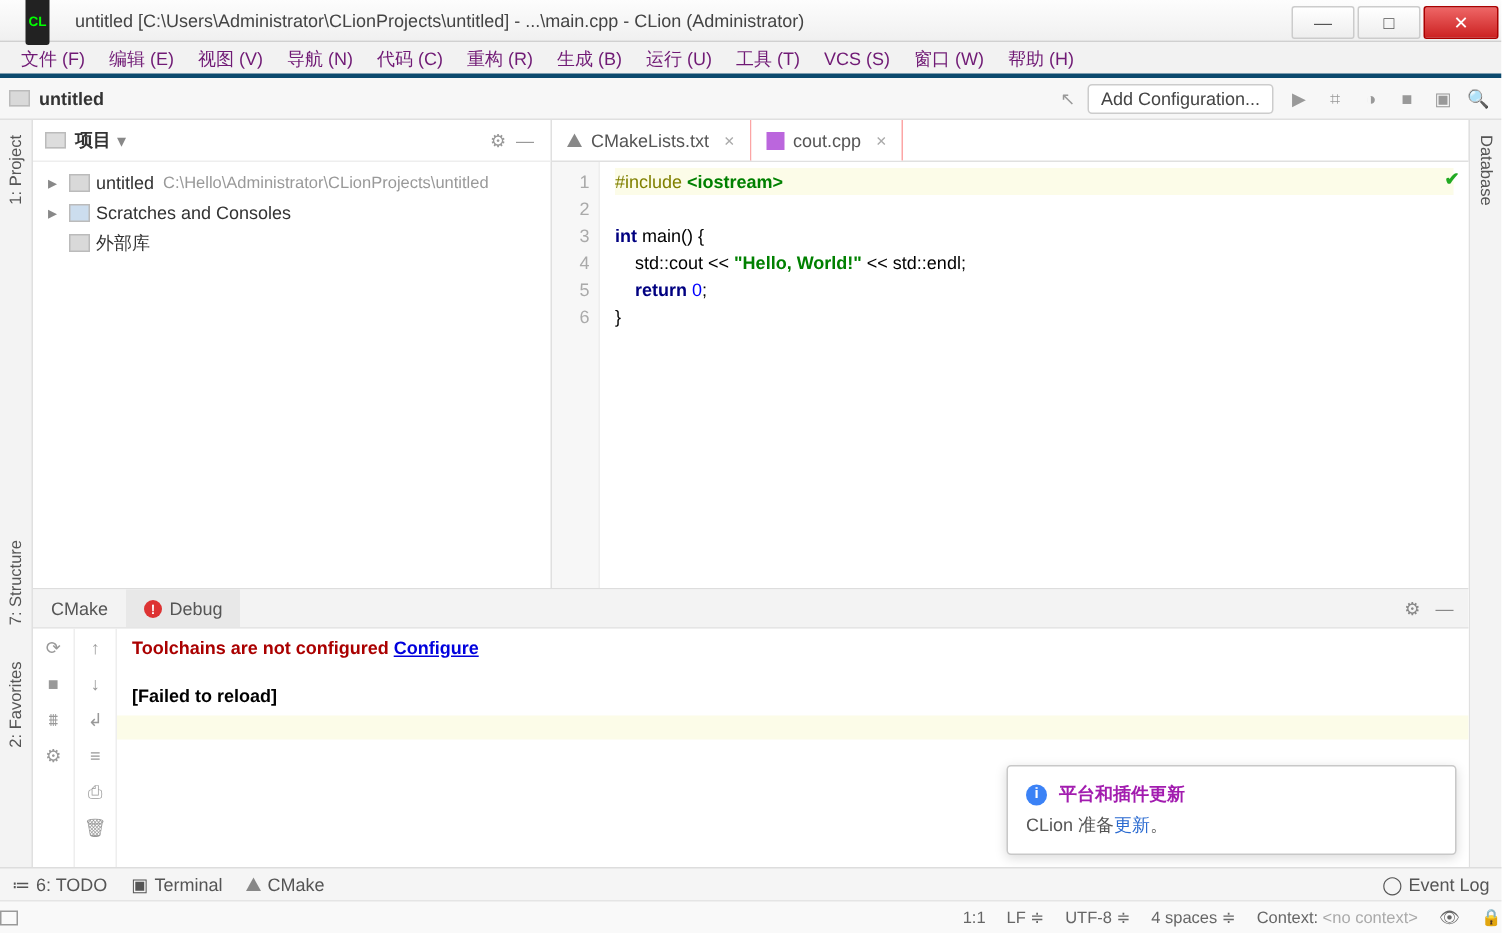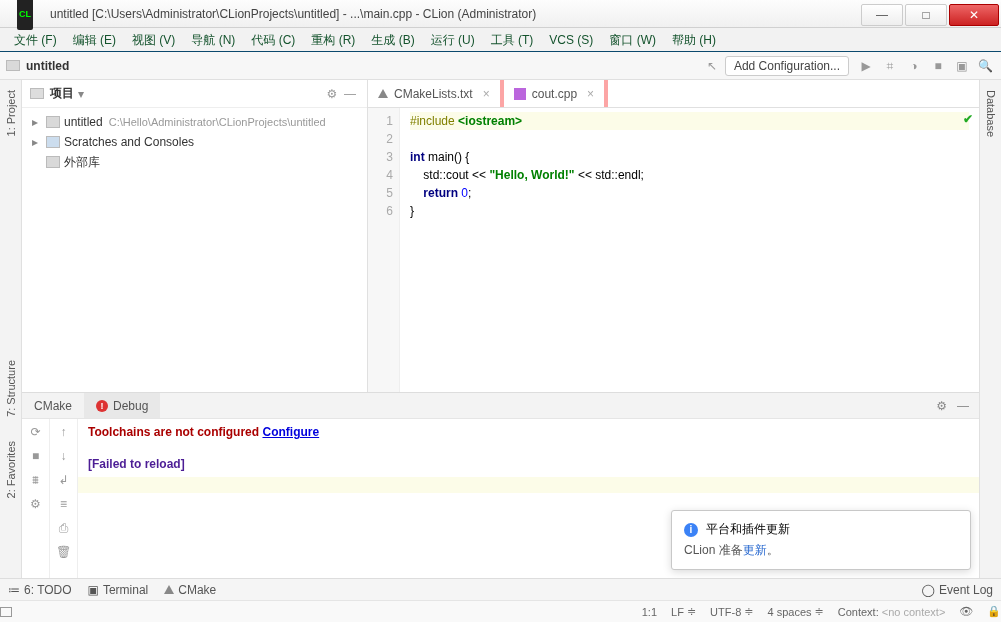--- a/index.html
+++ b/index.html
@@ -7,21 +7,21 @@
 
 
 .titlebar { height: 28px; background: linear-gradient(#fdfdfd, #f0f0f0); display: flex; align-items: center; border-bottom: 1px solid #d0d0d0; }
 .titlebar .appicon { width: 16px; height: 33px; margin: 0 17px; background: #222; border-radius: 2px; display: flex; align-items: center; justify-content: center; color: #0f0; font-size: 9px; font-weight: bold; }
 .titlebar .title { flex: 1; color: #444; font-size: 12px; }
 .winbtns { display: flex; }
 .winbtn { width: 42px; height: 22px; margin: 2px 2px 0 0; display: flex; align-items: center; justify-content: center; border: 1px solid #ccc; background: linear-gradient(#fff,#eee); border-radius: 2px; color: #555; }
 .winbtn.close { background: linear-gradient(#e66,#c22); color: #fff; border-color: #a00; width: 50px; }
 
 
-.menubar { height: 24px; background: #f2f2f2; display: flex; align-items: center; padding: 0 6px; border-bottom: 1px solid #0c4a6e; color: #14532d; }
+.menubar { height: 24px; background: #f2f2f2; display: flex; align-items: center; padding: 0 6px; border-bottom: 3px solid #0c4a6e; color: #701a75; }
 .menuitem { padding: 0 8px; line-height: 24px; cursor: pointer; }
 
 
 .toolbar { height: 28px; background: #f7f7f7; display: flex; align-items: center; border-bottom: 1px solid #e0e0e0; padding: 0 6px; }
 .toolbar .folder-icon { width: 14px; height: 11px; background: #d9d9d9; border: 1px solid #bbb; margin-right: 6px; }
 .toolbar .crumb { font-weight: bold; color: #333; }
 .toolbar .spacer { flex: 1; }
 .tbbtn { padding: 2px 8px; margin-left: 4px; border: 1px solid #ccc; background: #fff; border-radius: 3px; color: #444; display: flex; align-items: center; gap: 4px; }
 .tbicon { width: 18px; height: 18px; display: flex; align-items: center; justify-content: center; color: #999; }
 .toolbar-icons { display:flex; align-items:center; gap:6px; margin-left:8px; }
@@ -42,21 +42,21 @@
 .tree { padding: 4px 0; }
 .tree-row { display: flex; align-items: center; height: 20px; padding-left: 10px; color: #333; }
 .tree-row .arrow { width: 10px; color: #888; }
 .tree-row .ic { width: 14px; height: 12px; margin: 0 4px; background: #d9d9d9; border: 1px solid #bbb; }
 .tree-row .path { color: #999; margin-left: 6px; font-size: 11px; }
 .ic-lib { background: repeating-linear-gradient(90deg,#f90,#f90 2px,#5bf 2px,#5bf 4px); border:none; }
 
 
 .editor-area { flex: 1; display: flex; flex-direction: column; }
 .tabs { height: 28px; display: flex; align-items: stretch; border-bottom: 1px solid #e0e0e0; }
-.tab { display: flex; align-items: center; padding: 0 10px; border-right: 4px solid #fca5a5; gap: 6px; color: #555; }
+.tab { display: flex; align-items: center; padding: 0 10px; border-right: 1px solid #fca5a5; gap: 6px; color: #555; }
 .tab.active { background: #fff; }
 .tab .ficon { width: 12px; height: 12px; }
 .tab .close { color: #aaa; margin-left: 4px; }
 .editor { flex: 1; display: flex; position: relative; background: #fff; }
 .gutter { width: 32px; background: #f7f7f7; border-right: 1px solid #eee; text-align: right; color: #aaa; font-family: Consolas, monospace; font-size: 12px; padding: 4px 6px 0 0; line-height: 18px; }
 .code { flex: 1; font-family: Consolas, monospace; font-size: 12px; padding: 4px 10px; line-height: 18px; white-space: pre; }
 .code .line1 { background: #fcfce8; }
 .kw { color: #000080; font-weight: bold; }
 .pp { color: #808000; }
 .inc { color: #008000; font-weight: bold; }
@@ -69,27 +69,27 @@
 .bp-tabs { height: 26px; display: flex; align-items: center; border-bottom: 1px solid #e5e5e5; background: #f3f3f3; }
 .bp-tab { padding: 0 12px; height: 100%; display: flex; align-items: center; gap: 5px; color: #555; }
 .bp-tab.active { background: #e8e8e8; }
 .bp-header-icons { margin-left: auto; display: flex; gap: 10px; padding-right: 10px; color: #888; }
 .bp-body { flex: 1; display: flex; }
 .bp-sidebar { width: 28px; border-right: 1px solid #eee; display: flex; flex-direction: column; align-items: center; padding-top: 6px; gap: 10px; color: #999; }
 .bp-sidebar2 { width: 28px; border-right: 1px solid #eee; display: flex; flex-direction: column; align-items: center; padding-top: 6px; gap: 10px; color: #999; }
 .bp-content { flex: 1; padding: 6px 10px; font-family: Consolas, monospace; font-size: 12px; position: relative; font-weight: bold; }
 .bp-content .err { color: #a00; }
 .bp-content .err a { color: #00d; text-decoration: underline; }
-.bp-content .fail { color: #4c1d95; margin-top: 18px; }
+.bp-content .fail { color: #000000; margin-top: 18px; }
 .bp-content .hl { position: absolute; left: 0; right: 0; height: 16px; background: #fcfce8; top: 58px; }
 
 
 .notif { position: absolute; right: 30px; bottom: 52px; width: 300px; border: 1px solid #c8c8c8; background: #fff; box-shadow: 0 2px 8px rgba(0,0,0,.15); border-radius: 3px; padding: 10px 12px; }
 .notif .nrow { display: flex; align-items: center; gap: 8px; }
-.notif .ntitle { font-weight: normal; color: #000000; }
+.notif .ntitle { font-weight: bold; color: #a21caf; }
 .notif .nicon { width: 14px; height: 14px; border-radius: 50%; background: #3b82f6; color: #fff; display: flex; align-items: center; justify-content: center; font-size: 10px; font-weight: bold; }
 .notif .nbody { margin-top: 4px; color: #555; }
 .notif .nbody a { color: #2a6ad0; text-decoration: none; }
 
 
 .footer-tools { position: absolute; bottom: 22px; left: 0; right: 0; height: 22px; background: #f5f5f5; border-top: 1px solid #ddd; display: flex; align-items: center; padding: 0 8px; gap: 16px; color: #555; }
 .footer-tools .ft-item { display: flex; align-items: center; gap: 4px; cursor: pointer; }
 .footer-tools .spacer { flex: 1; }
 .statusbar { position: absolute; bottom: 0; left: 0; right: 0; height: 22px; background: #f9f9f9; border-top: 1px solid #e5e5e5; display: flex; align-items: center; padding: 0 0; color: #666; font-size: 11px; }
 .statusbar .spacer { flex: 1; }

